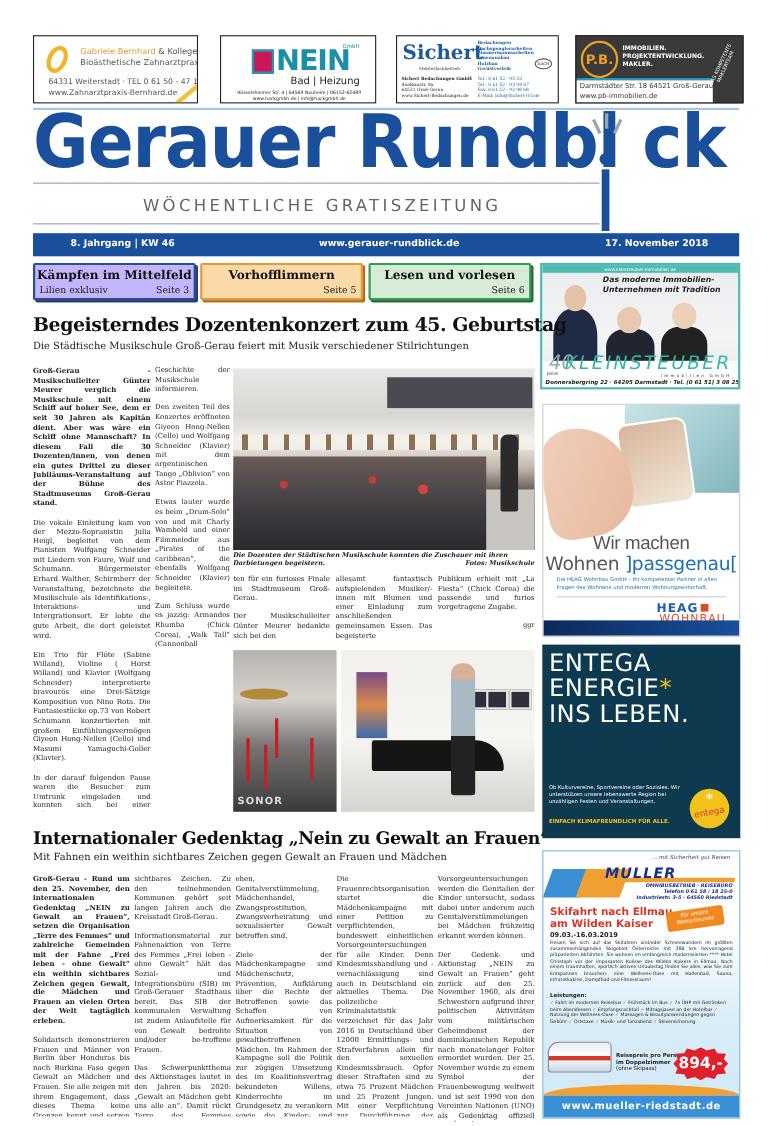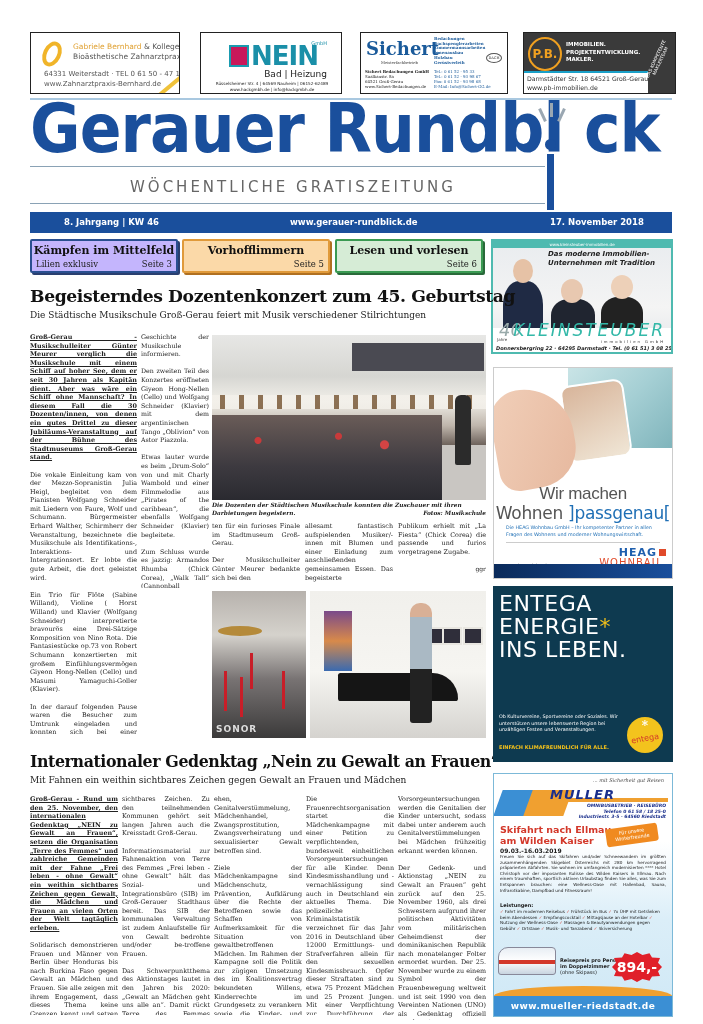--- a/index.html
+++ b/index.html
@@ -81,21 +81,21 @@
   
   .ad-heag { position: absolute; left: 493px; top: 367px; width: 180px; height: 212px; border: 1px solid #ccc; background: #fff; overflow: hidden; }
   .ad-heag .photo { position: absolute; left: 74px; top: 0; width: 106px; height: 80px; background: linear-gradient(135deg, #c9e4e6 0%, #a5cfd4 50%, #7fb4bb 100%); }
   .ad-heag .card { position: absolute; left: 70px; top: 14px; width: 64px; height: 78px; background: linear-gradient(160deg,#d8b59b,#f0e6d6); border-radius: 10px; transform: rotate(-8deg); border: 2px solid #fff; }
   .ad-heag .hand { position: absolute; left: 0; top: 20px; width: 80px; height: 100px; background: linear-gradient(120deg, #f1cfb9, #e6b89e); border-radius: 30px 50px 40px 20px; transform: rotate(-10deg); }
   .ad-heag .h1 { position: absolute; left: 0; right: 0; top: 116px; text-align: center; font-family: Liberation Sans, sans-serif; font-size: 17px; color: #555; letter-spacing: -0.3px; }
   .ad-heag .h2 { position: absolute; left: 0; right: 0; top: 135px; text-align: center; font-family: "DejaVu Sans", sans-serif; font-size: 17px; color: #555; letter-spacing: -0.3px; }
   .ad-heag .h2 em { font-style: normal; color: #1f6fb5; }
   .ad-heag .desc { position: absolute; left: 12px; right: 8px; top: 157px; font-family: "DejaVu Sans", sans-serif; font-size: 4.8px; line-height: 6.5px; color: #1f6fb5; }
   .ad-heag .rule { position: absolute; left: 12px; right: 12px; top: 174px; height: 1px; background: #ccc; }
-  .ad-heag .logo { position: absolute; right: 6px; top: 178px; font-family: "DejaVu Sans", sans-serif; font-weight: bold; font-size: 11px; color: #1f5fae; letter-spacing: 1px; }
+  .ad-heag .logo { position: absolute; right: 28px; top: 178px; font-family: "DejaVu Sans", sans-serif; font-weight: bold; font-size: 11px; color: #1f5fae; letter-spacing: 1px; }
   .ad-heag .logo .sq { display: inline-block; width: 7px; height: 7px; background: #e04a2a; margin-left: 2px; }
   .ad-heag .logo2 { position: absolute; right: 12px; top: 189px; font-family: "DejaVu Sans", sans-serif; font-size: 10px; color: #e04a2a; letter-spacing: 1px; }
   .ad-heag .web { position: absolute; left: 14px; top: 195px; font-family: "DejaVu Sans", sans-serif; font-size: 3.6px; color: #777; }
   .ad-heag .tagline { position: absolute; right: 12px; top: 198px; font-family: "DejaVu Sans", sans-serif; font-size: 3.2px; color: #777; }
   .ad-heag .band { position: absolute; left: 0; bottom: 0; width: 100%; height: 14px; background: linear-gradient(90deg, #0a2a5a, #1a4f9c); }
 
   
   .ad-entega { position: absolute; left: 493px; top: 586px; width: 180px; height: 176px; background: #0e3a50; overflow: hidden; }
   .ad-entega .big { position: absolute; left: 6px; top: 6px; font-family: "DejaVu Sans", sans-serif; font-size: 22px; line-height: 23px; color: #fff; letter-spacing: 0.5px; }
   .ad-entega .big .star { color: #f2c01a; }
@@ -127,21 +127,21 @@
   .ad-mueller .price-sub { font-weight: normal; }
   .ad-mueller .price { position: absolute; right: 10px; top: 178px; width: 50px; height: 30px; background: #e0202a; clip-path: polygon(50% 0%,61% 10%,75% 4%,80% 18%,96% 20%,92% 36%,100% 50%,92% 64%,96% 80%,80% 82%,75% 96%,61% 90%,50% 100%,39% 90%,25% 96%,20% 82%,4% 80%,8% 64%,0% 50%,8% 36%,4% 20%,20% 18%,25% 4%,39% 10%); color: #fff; font-family: "DejaVu Sans", sans-serif; font-weight: bold; font-size: 14px; text-align: center; line-height: 30px; }
   .ad-mueller .wave { position: absolute; left: 0; bottom: 20px; width: 100%; height: 10px; background: #f0a030; border-radius: 50% 50% 0 0 / 100% 100% 0 0; }
   .ad-mueller .url { position: absolute; left: 0; bottom: 0; width: 100%; height: 20px; background: #3b8fd4; color: #fff; font-family: "DejaVu Sans", sans-serif; font-weight: bold; font-size: 9px; text-align: center; line-height: 20px; letter-spacing: 0.5px; }
 
   
   .headline { position: absolute; left: 30px; font-family: "DejaVu Serif", serif; font-weight: bold; color: #111; white-space: nowrap; letter-spacing: -0.4px; }
   .subhead { position: absolute; left: 30px; font-family: "DejaVu Serif", serif; font-size: 9px; color: #222; white-space: nowrap; }
   .col { position: absolute; font-family: "DejaVu Serif", serif; font-size: 6.4px; line-height: 8.6px; color: #222; text-align: justify; hyphens: auto; overflow: hidden; }
   .col p { margin-bottom: 8.6px; }
-  .col p.lead { font-weight: bold; text-decoration: underline; }
+  .col p.lead { font-weight: bold; }
   .sig { text-align: right; font-size: 6px; }
 
   .photo { position: absolute; overflow: hidden; }
   .photo-audience { left: 212px; top: 335px; width: 274px; height: 165px; background: linear-gradient(180deg, #e7e7e5 0%, #d6d6d2 25%, #f1efe9 40%, #bfb6ac 55%, #564a44 70%, #3b3535 100%); }
   .photo-audience .balcony { position:absolute; left: 140px; top: 8px; width: 132px; height: 28px; background: #4a4a52; }
   .photo-audience .wall-row { position:absolute; left: 0; top: 60px; width: 100%; height: 14px; background: repeating-linear-gradient(90deg, #f3f0ea 0 8px, #7b5b3a 8px 13px, #f3f0ea 13px 19px); opacity: 0.85; }
   .photo-audience .crowd { position:absolute; left: 0; top: 80px; width: 230px; height: 85px; background: radial-gradient(circle at 20% 30%, #c83a3a 0 3px, transparent 4px), radial-gradient(circle at 55% 25%, #c83a3a 0 3px, transparent 4px), radial-gradient(circle at 75% 35%, #d24444 0 4px, transparent 5px), linear-gradient(180deg, #6a5c58 0%, #3d3a40 60%, #2a2a30 100%); }
   .photo-audience .floor { position:absolute; left: 140px; top: 110px; width: 134px; height: 55px; background: #c9c6c2; }
   .photo-audience .conductor { position:absolute; left: 243px; top: 60px; width: 16px; height: 70px; background: #2b2b2b; border-radius: 6px 6px 2px 2px; }
 

